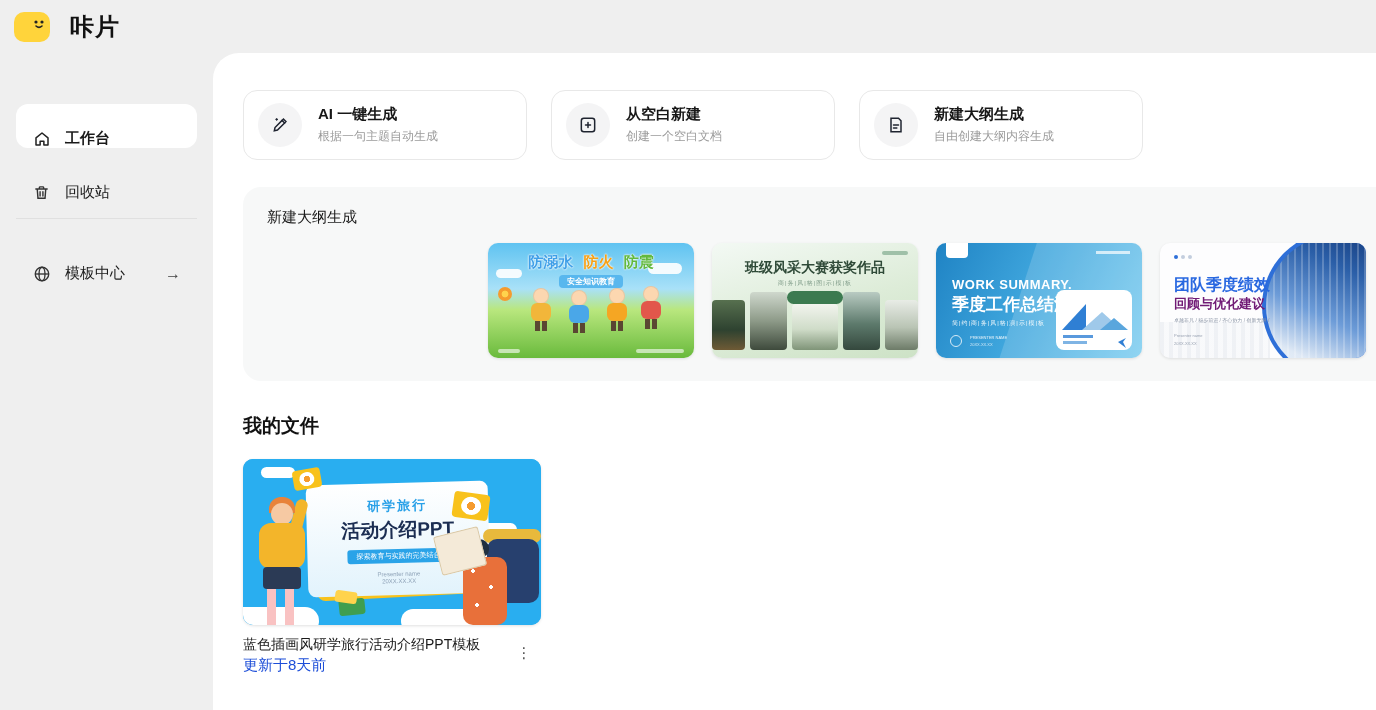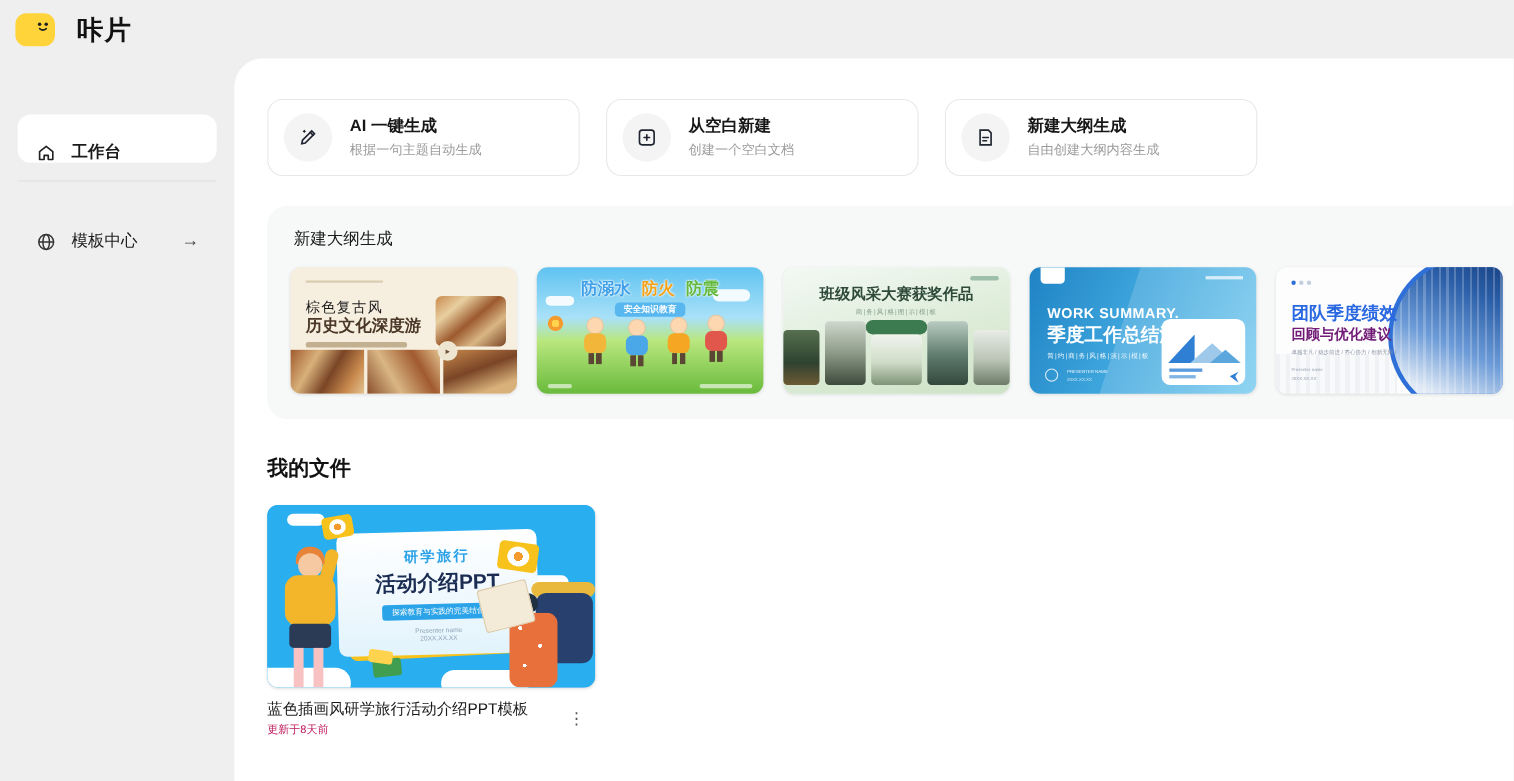--- a/index.html
+++ b/index.html
@@ -119,21 +119,21 @@
   .t5-photo::after { content:""; position:absolute; inset:0;
     background:repeating-linear-gradient(90deg,rgba(255,255,255,.22) 0 2px,transparent 2px 7px); }
   .t5-ghost { position:absolute; left:0; bottom:0; width:110px; height:36px; opacity:.3;
     background:repeating-linear-gradient(90deg,#cfd6e0 0 4px,#eef1f5 4px 9px); }
 
   
   .files-title { position:absolute; left:30px; top:360px; font-size:19px; font-weight:800; color:#111; }
   .file-card { position:absolute; left:30px; top:406px; width:298px; height:166px; border-radius:10px;
     overflow:hidden; cursor:pointer; box-shadow:0 1px 3px rgba(0,0,0,.12); background:#29aef0; }
   .file-name { position:absolute; left:30px; top:583px; width:260px; font-size:14px; color:#1a1a1a; }
-  .file-updated { position:absolute; left:30px; top:603px; font-size:10px; color:#be185d; }
+  .file-updated { position:absolute; left:30px; top:603px; font-size:15px; color:#1d4ed8; }
   .file-menu { position:absolute; left:299px; top:588px; width:24px; height:24px; display:flex; align-items:center;
     justify-content:center; font-size:15px; color:#555; letter-spacing:0; cursor:pointer; border-radius:6px; }
 
   
   .ft { position:absolute; inset:0; background:#29aef0; }
   .ft-cloud { position:absolute; background:#fff; border-radius:40px; }
   .ft-frame-y { position:absolute; left:72px; top:30px; width:172px; height:108px; background:#f8c21c; border-radius:8px; transform:rotate(-3deg); }
   .ft-frame-w { position:absolute; left:64px; top:24px; width:182px; height:112px; border-radius:8px;
     transform:rotate(-1.5deg); background:linear-gradient(180deg,#ffffff 0%,#e2f3fc 100%); text-align:center; }
   .ft-t1 { margin-top:14px; font-size:13px; font-weight:900; color:#2aa1e8; letter-spacing:2px; }
@@ -181,20 +181,28 @@
 
 <aside class="sidebar">
   <div class="side-item active clickable">
     <span class="ic">
       <svg width="18" height="18" viewBox="0 0 24 24" fill="none" stroke="#222" stroke-width="2" stroke-linejoin="round">
         <path d="M4 10.5 12 4l8 6.5V20h-5.5v-5h-5v5H4z"></path>
       </svg>
     </span>
     <span>工作台</span>
   </div>
+  <div class="side-item clickable">
+    <span class="ic">
+      <svg width="17" height="17" viewBox="0 0 24 24" fill="none" stroke="#333" stroke-width="2" stroke-linecap="round">
+        <path d="M4 7h16M9 7V5a1 1 0 0 1 1-1h4a1 1 0 0 1 1 1v2M6 7l1 13h10l1-13M10 11v6M14 11v6"></path>
+      </svg>
+    </span>
+    <span>回收站</span>
+  </div>
   <div class="side-divider"></div>
   <div class="side-item clickable">
     <span class="ic">
       <svg width="18" height="18" viewBox="0 0 24 24" fill="none" stroke="#333" stroke-width="1.8">
         <circle cx="12" cy="12" r="9"></circle>
         <ellipse cx="12" cy="12" rx="4" ry="9"></ellipse>
         <path d="M3 12h18"></path>
       </svg>
     </span>
     <span>模板中心</span>
@@ -240,35 +248,20 @@
     </div>
     <div>
       <div class="qa-title">新建大纲生成</div>
       <div class="qa-sub">自由创建大纲内容生成</div>
     </div>
   </div>
 
   <section class="tpl-panel">
     <div class="tpl-title">新建大纲生成</div>
 
-    <div class="tpl-card tpl-0 t1 clickable">
-      <div class="t1-topline"></div>
-      <div class="t1-l1">棕色复古风</div>
-      <div class="t1-l2">历史文化深度游</div>
-      <div class="t1-subbar"></div>
-      <div class="t1-date">20XX.XX.XX</div>
-      <div class="t1-presenter">Presenter name</div>
-      <div class="t1-img"></div>
-      <div class="t1-strip">
-        <div></div>
-        <div style="background:linear-gradient(60deg,#8a4f2d 0%,#d9b684 35%,#a05a2e 70%,#e3c391 100%);"></div>
-        <div style="background:linear-gradient(160deg,#c98a4e 0%,#7a4526 45%,#d8b07a 80%);"></div>
-      </div>
-      <div class="t1-play">▸</div>
-    </div>
 
     <div class="tpl-card tpl-1 t2 clickable">
       <div class="t2-cloud" style="left:8px;top:26px;width:26px;height:9px;"></div>
       <div class="t2-cloud" style="right:12px;top:20px;width:34px;height:11px;"></div>
       <div class="t2-titles">
         <span class="t2-w1">防溺水</span>
         <span class="t2-w2">防火</span>
         <span class="t2-w3">防震</span>
       </div>
       <div class="t2-sub">安全知识教育</div>

